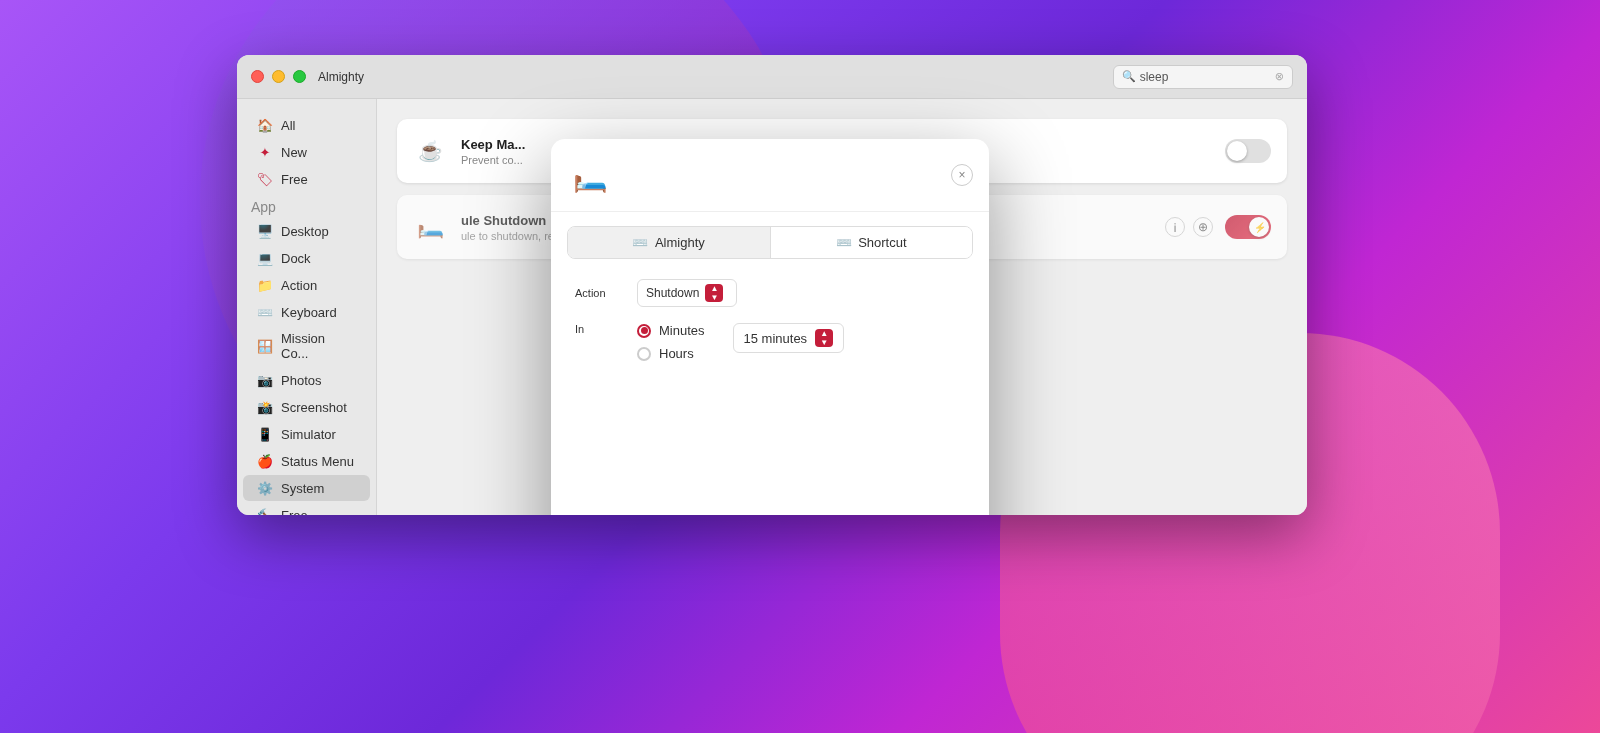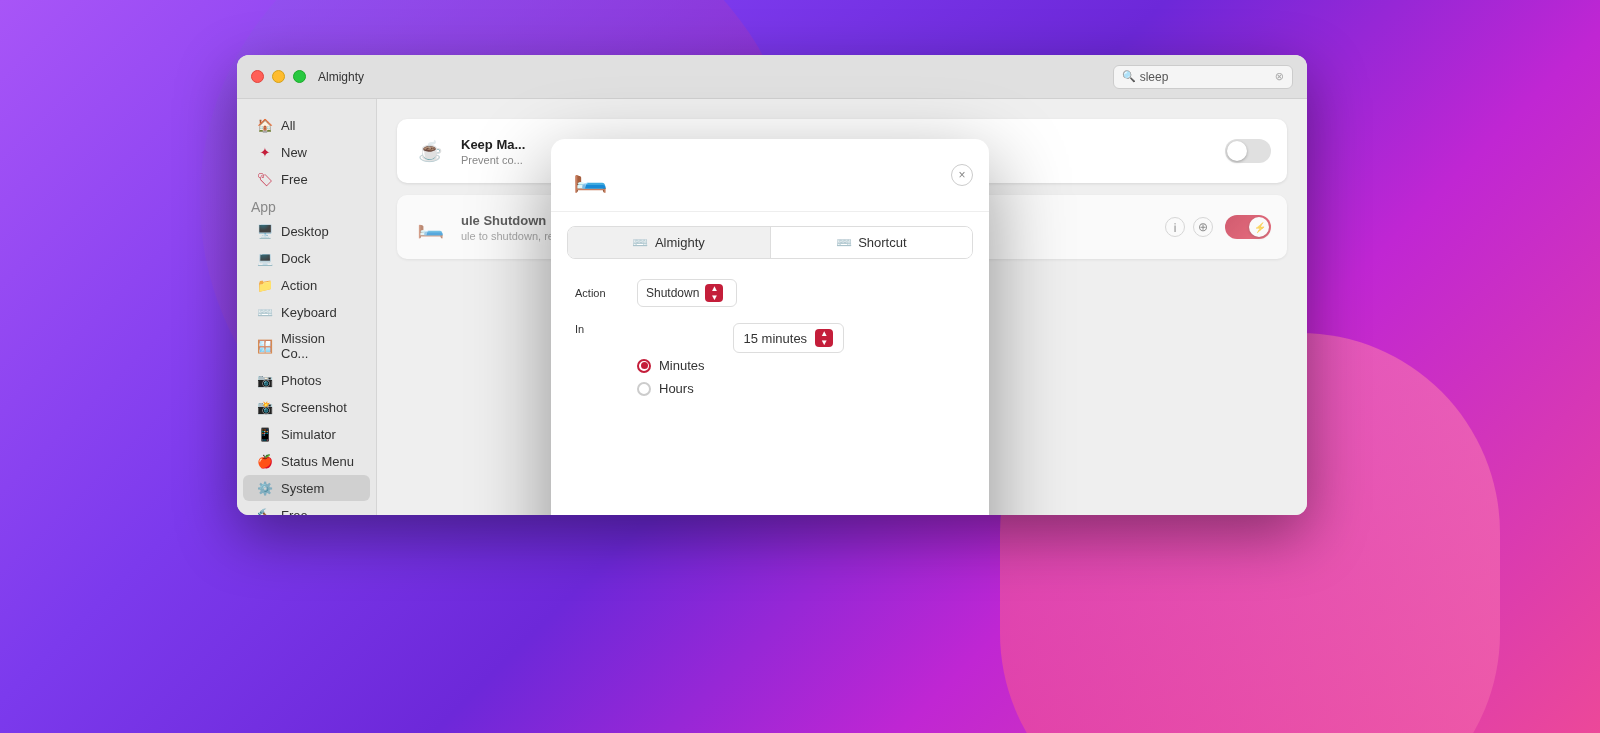--- a/index.html
+++ b/index.html
@@ -409,21 +409,20 @@
       justify-content: center;
       color: white;
       font-size: 8px;
       gap: 1px;
     }
 
     .radio-group {
       display: flex;
       flex-direction: column;
       gap: 8px;
-      margin-top: 35px;
     }
 
     .radio-item {
       display: flex;
       align-items: center;
       gap: 8px;
       cursor: pointer;
     }
 
     .radio-circle {

